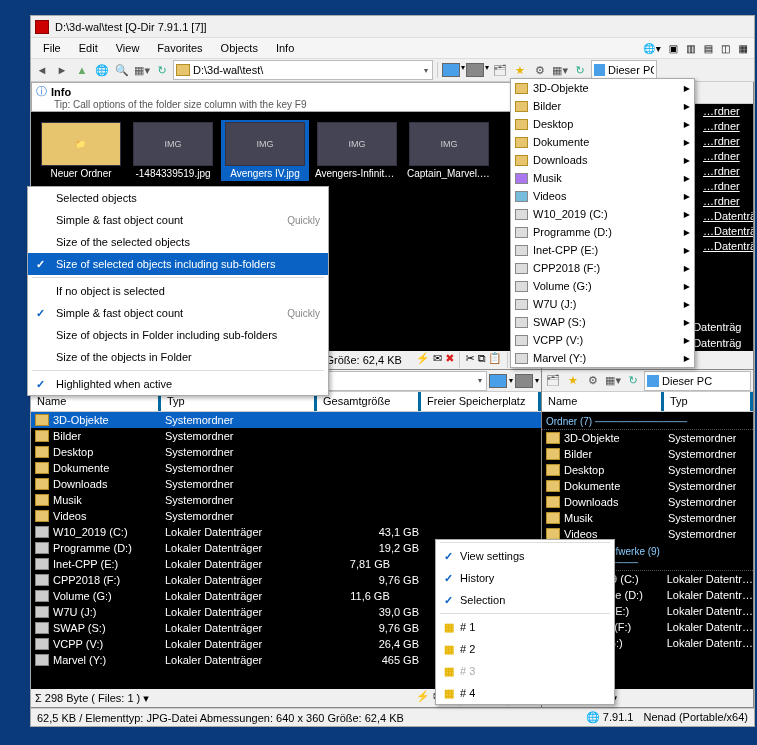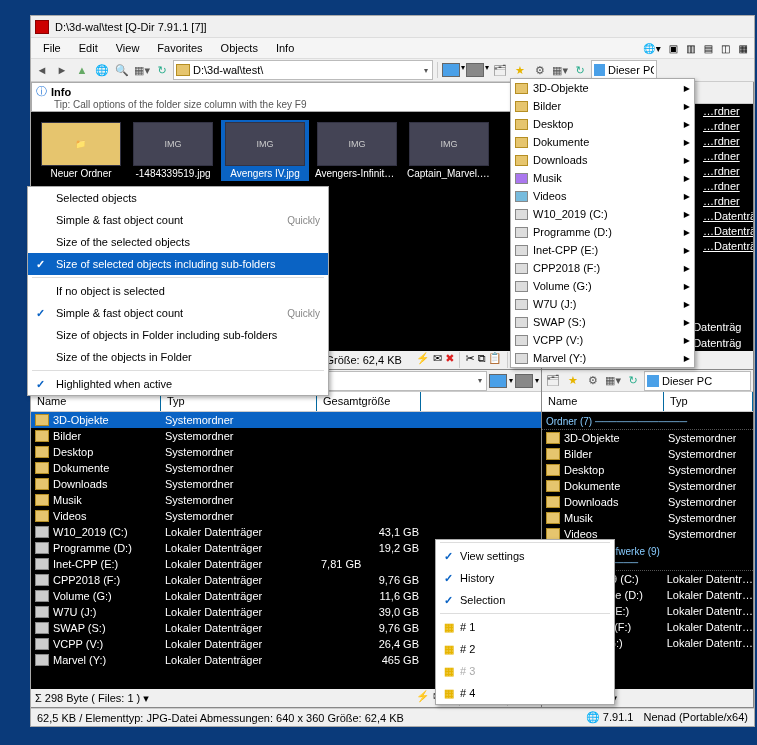--- a/index.html
+++ b/index.html
@@ -18,21 +18,21 @@
 .addrbar .fldr { width: 14px; height: 12px; background: #e6c56e; border: 1px solid #b58e23; margin-right: 3px; }
 .addrbar input { border: none; outline: none; flex: 1; font-size: 11px; min-width: 0; }
 .addrbar .dd { font-size: 8px; color: #555; padding: 0 2px; }
 .tb-right { display: flex; gap: 1px; }
 .sq { width: 18px; height: 14px; border: 1px solid #666; display: inline-block; }
 .sq.blue { background: #4aa0e8; } .sq.gray { background: #888; }
 .pane-container { flex: 1; display: grid; grid-template-columns: 1fr 212px; grid-template-rows: 288px 1fr; position: relative; }
 .pane { background: #000; color: #fff; display: flex; flex-direction: column; overflow: hidden; position: relative; border-right: 1px solid #888; border-bottom: 1px solid #888; }
 .pane-toolbar { height: 22px; background: #f0f0f0; color: #000; display: flex; align-items: center; padding: 0 2px; gap: 2px; border-bottom: 1px solid #ccc; }
 .pane-header-row { height: 20px; display: flex; background: #fff; color: #000; border-bottom: 1px solid #ccc; }
-.pane-header-row span { padding: 3px 6px; border-right: 1px solid #0369a1; overflow: hidden; white-space: nowrap; }
+.pane-header-row span { padding: 3px 6px; border-right: 3px solid #0369a1; overflow: hidden; white-space: nowrap; }
 .pane-content { flex: 1; overflow: auto; background: #000; color: #fff; }
 .pane-status { height: 18px; background: #f0f0f0; color: #000; display: flex; align-items: center; padding: 0 4px; gap: 4px; font-size: 10px; }
 .pane-status .right-icons { margin-left: auto; display: flex; gap: 3px; }
 .icon-grid { display: flex; flex-wrap: wrap; gap: 4px; padding: 6px; }
 .icon-item { width: 88px; display: flex; flex-direction: column; align-items: center; gap: 2px; padding: 2px; }
 .icon-item.sel { background: #0a63c4; }
 .thumb { width: 80px; height: 44px; background: #445; border: 1px solid #334; display: flex; align-items: center; justify-content: center; font-size: 9px; color: #ccc; text-align: center; overflow: hidden; }
 .thumb.folder { background: #e6c56e; color: #333; }
 .icon-item .label { font-size: 10px; text-align: center; overflow: hidden; white-space: nowrap; text-overflow: ellipsis; max-width: 84px; }
 .list-row { display: flex; height: 16px; align-items: center; padding-left: 4px; }
@@ -233,20 +233,21 @@
         </div>
         <span class="sq blue"></span>
           <span style="font-size:8px">▾</span>
         <span class="sq gray"></span>
           <span style="font-size:8px">▾</span>
       </div>
       <div class="pane-header-row">
         <span style="width:130px">Name</span>
         <span style="width:156px">Typ</span>
         <span style="width:104px">Gesamtgröße</span>
+        <span style="flex:1">Freier Speicherplatz</span>
       </div>
       <div class="pane-content" id="paneC-content">
           <div class="list-row sel">
             <span class="ico folder"></span>
             <span class="cell" style="width:112px">3D-Objekte</span>
             <span class="cell" style="width:156px">Systemordner</span>
             <span class="cell" style="width:104px;text-align:right;padding-right:6px"></span>
           </div>
           <div class="list-row">
             <span class="ico folder"></span>
@@ -293,33 +294,33 @@
           <div class="list-row">
             <span class="ico drive"></span>
             <span class="cell" style="width:112px">Programme (D:)</span>
             <span class="cell" style="width:156px">Lokaler Datenträger</span>
             <span class="cell" style="width:104px;text-align:right;padding-right:6px">19,2 GB</span>
           </div>
           <div class="list-row">
             <span class="ico drive"></span>
             <span class="cell" style="width:112px">Inet-CPP (E:)</span>
             <span class="cell" style="width:156px">Lokaler Datenträger</span>
-            <span class="cell" style="width:104px;text-align:left;padding-right:6px">7,81 GB</span>
+            <span class="cell" style="width:104px;text-align:center;padding-right:6px">7,81 GB</span>
           </div>
           <div class="list-row">
             <span class="ico drive"></span>
             <span class="cell" style="width:112px">CPP2018 (F:)</span>
             <span class="cell" style="width:156px">Lokaler Datenträger</span>
             <span class="cell" style="width:104px;text-align:right;padding-right:6px">9,76 GB</span>
           </div>
           <div class="list-row">
             <span class="ico drive"></span>
             <span class="cell" style="width:112px">Volume (G:)</span>
             <span class="cell" style="width:156px">Lokaler Datenträger</span>
-            <span class="cell" style="width:104px;text-align:right;padding-right:6px">11,6 GB</span>
+            <span class="cell" style="width:104px;text-align:center;padding-right:6px">11,6 GB</span>
           </div>
           <div class="list-row">
             <span class="ico drive"></span>
             <span class="cell" style="width:112px">W7U (J:)</span>
             <span class="cell" style="width:156px">Lokaler Datenträger</span>
             <span class="cell" style="width:104px;text-align:right;padding-right:6px">39,0 GB</span>
           </div>
           <div class="list-row">
             <span class="ico drive"></span>
             <span class="cell" style="width:112px">SWAP (S:)</span>

